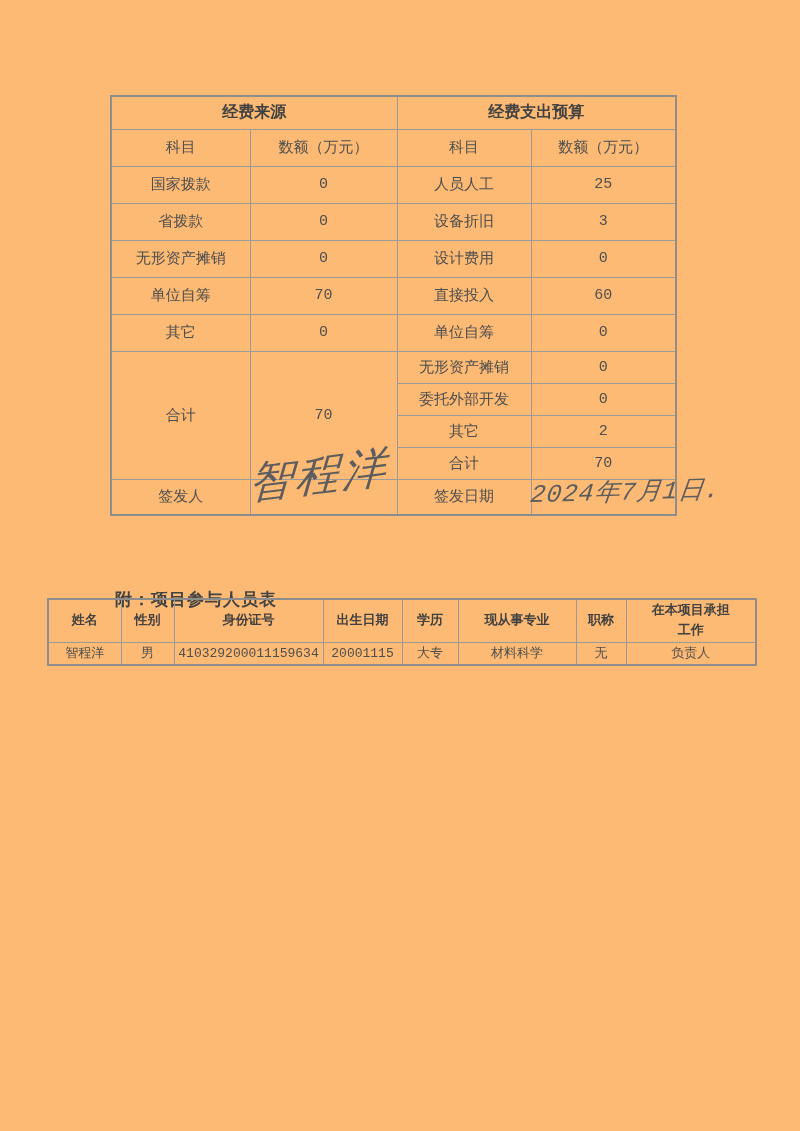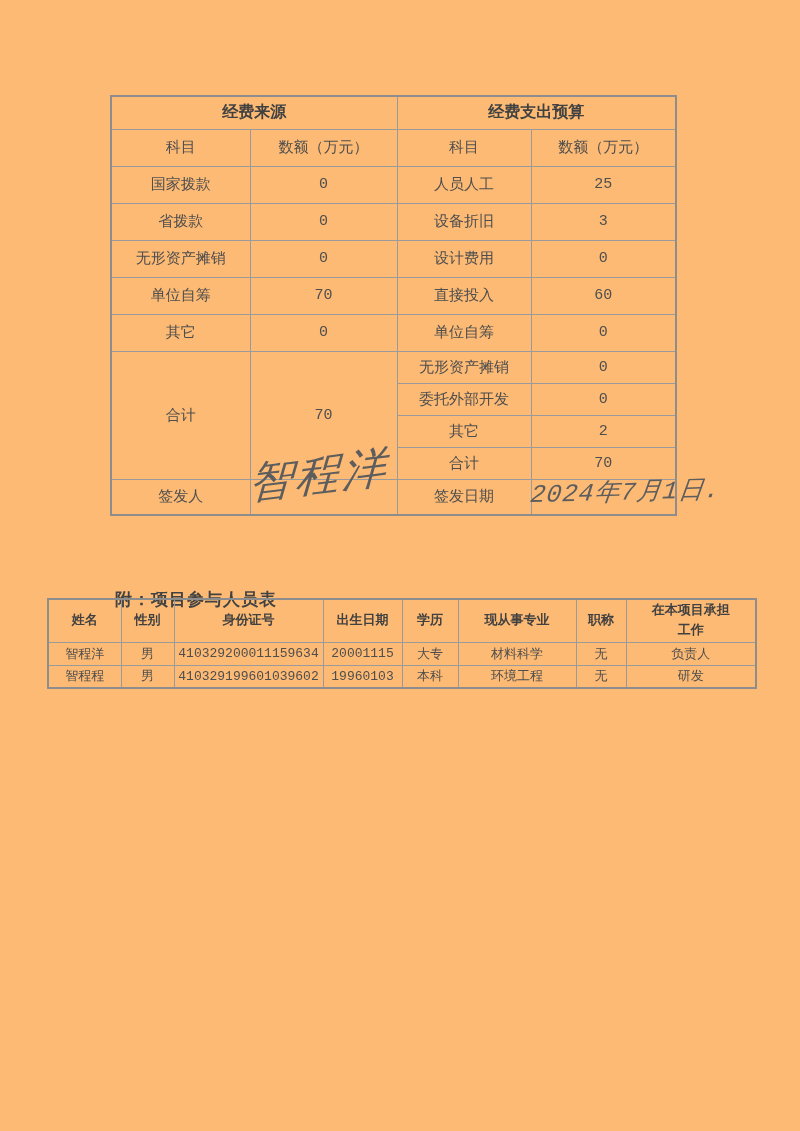--- a/index.html
+++ b/index.html
@@ -221,26 +221,16 @@
     <tr class="person">
       <td>智程洋</td>
       <td>男</td>
       <td>410329200011159634</td>
       <td>20001115</td>
       <td>大专</td>
       <td>材料科学</td>
       <td>无</td>
       <td>负责人</td>
     </tr>
-    <tr class="person">
-      <td>智程程</td>
-      <td>男</td>
-      <td>410329199601039602</td>
-      <td>19960103</td>
-      <td>本科</td>
-      <td>环境工程</td>
-      <td>无</td>
-      <td>研发</td>
-    </tr>
   </tbody>
     </table>
 
 </div>
 
 </body></html>

